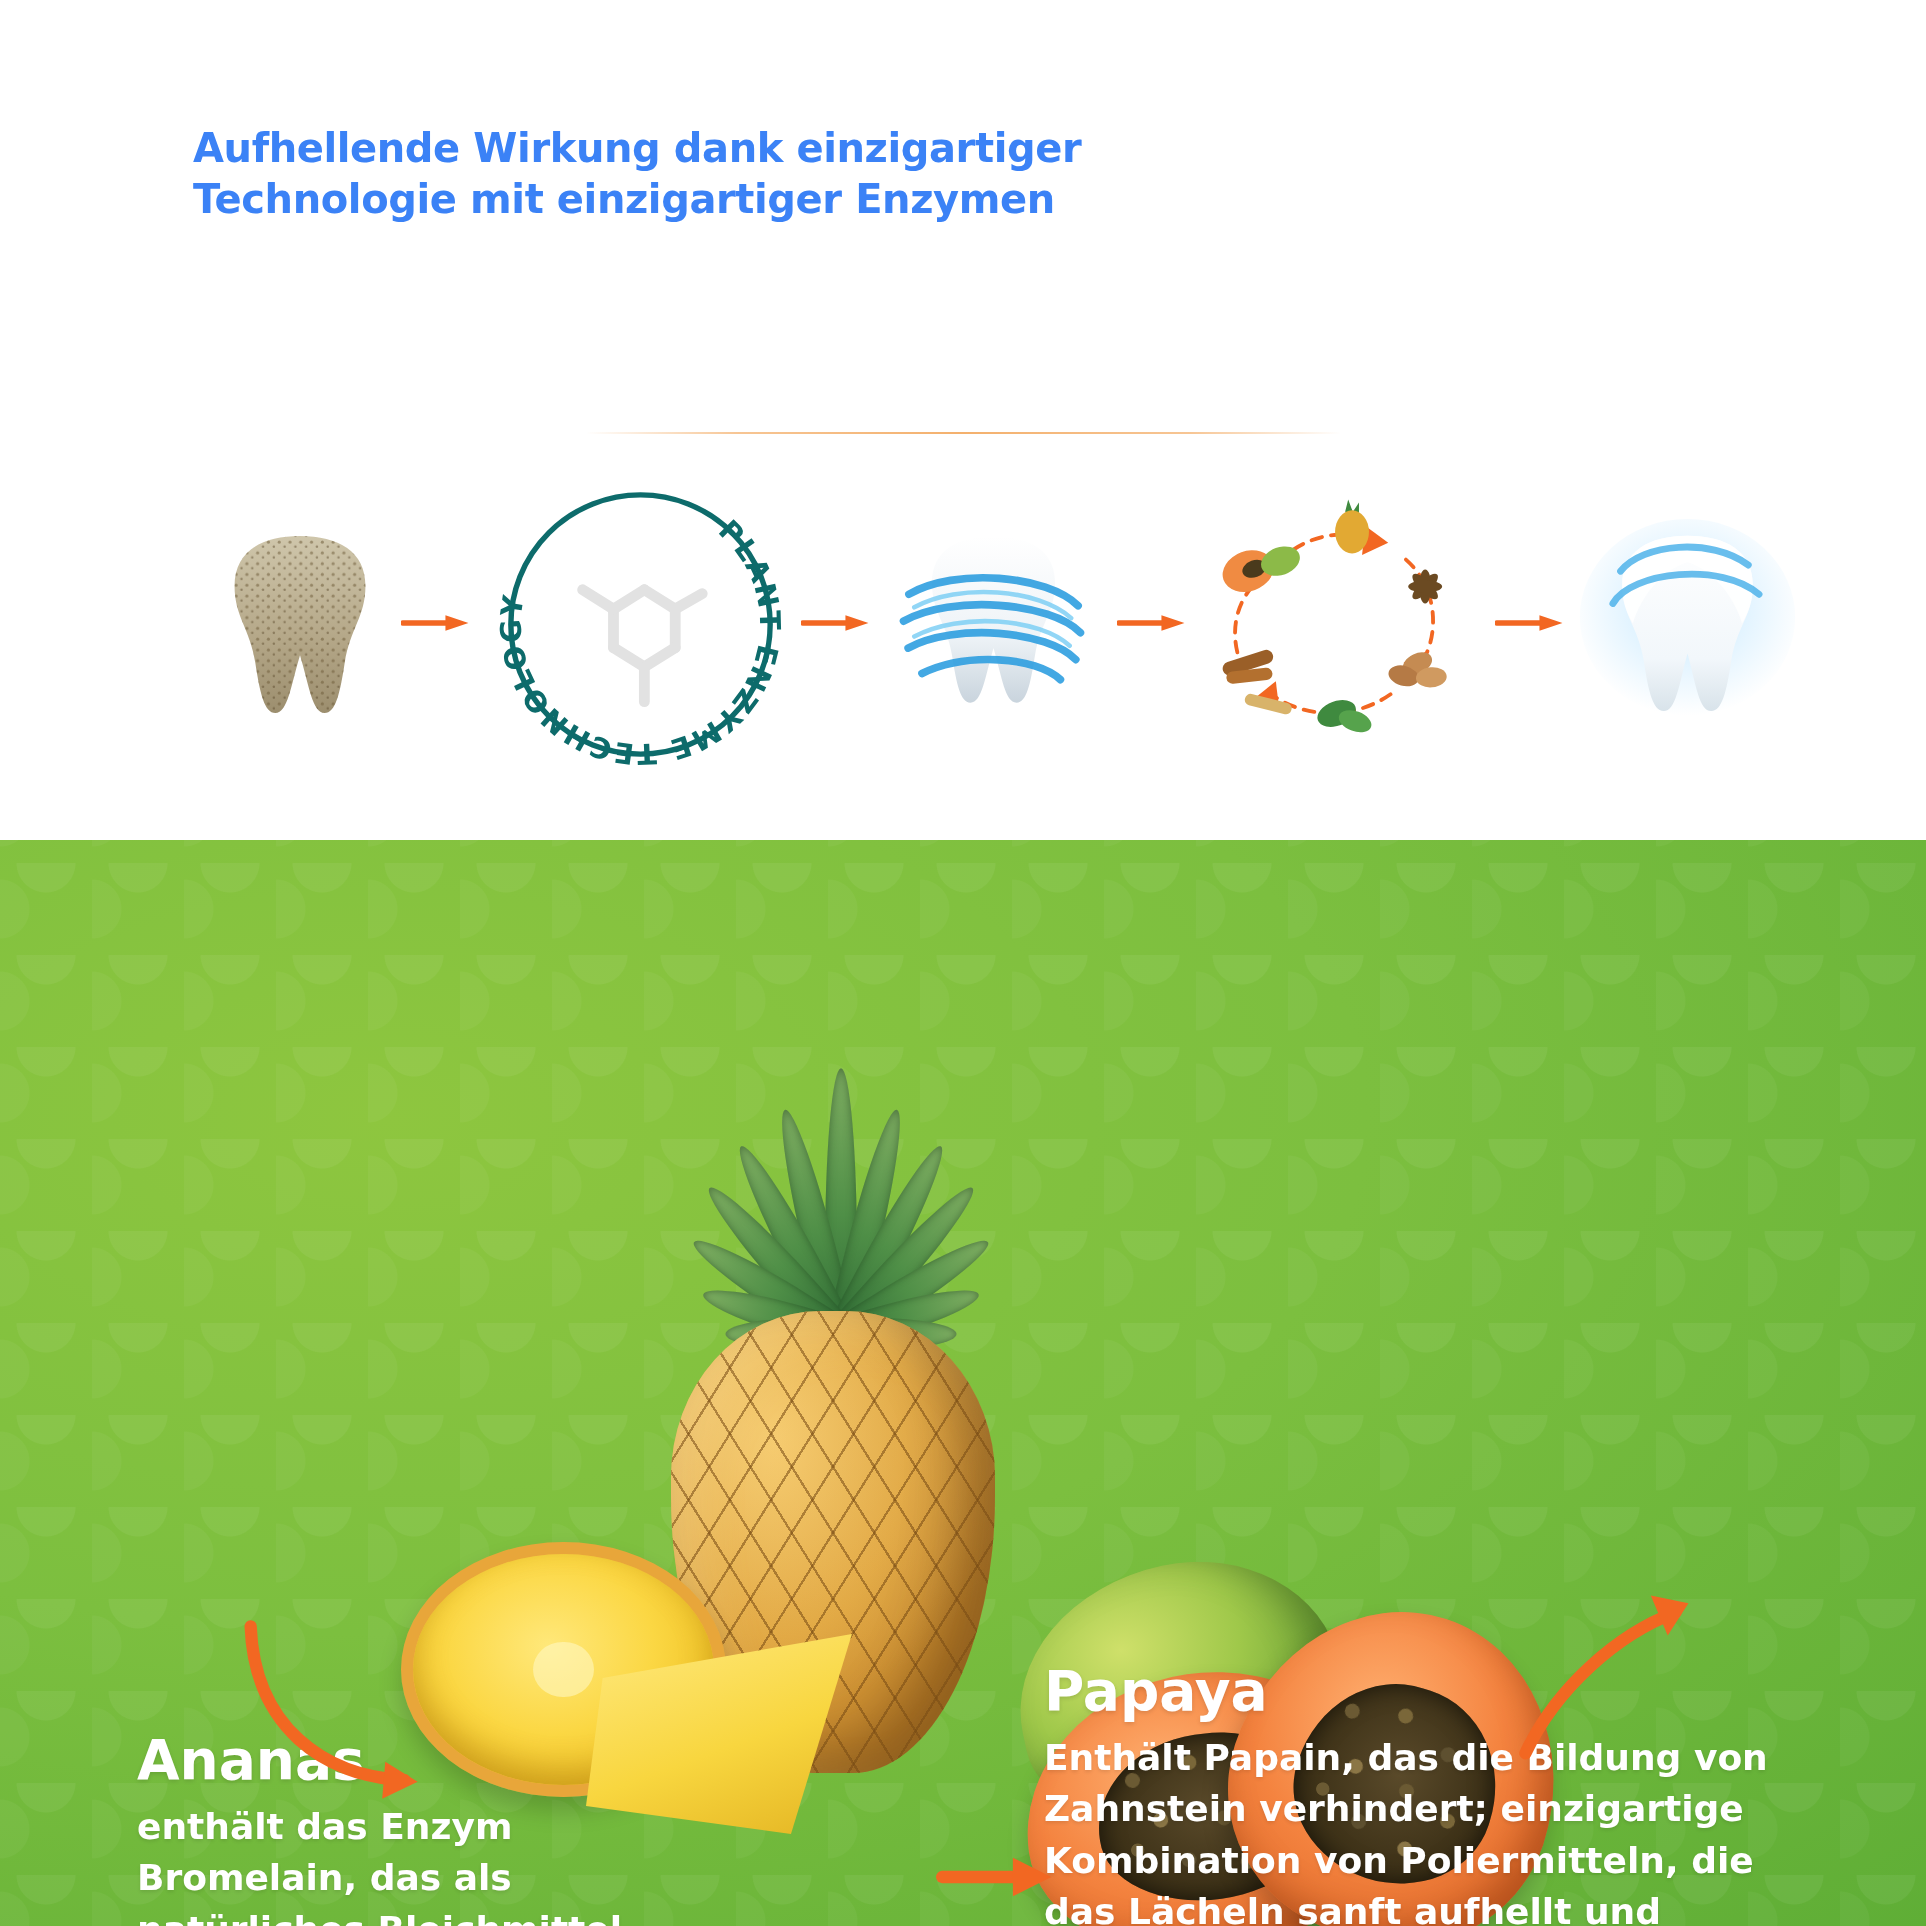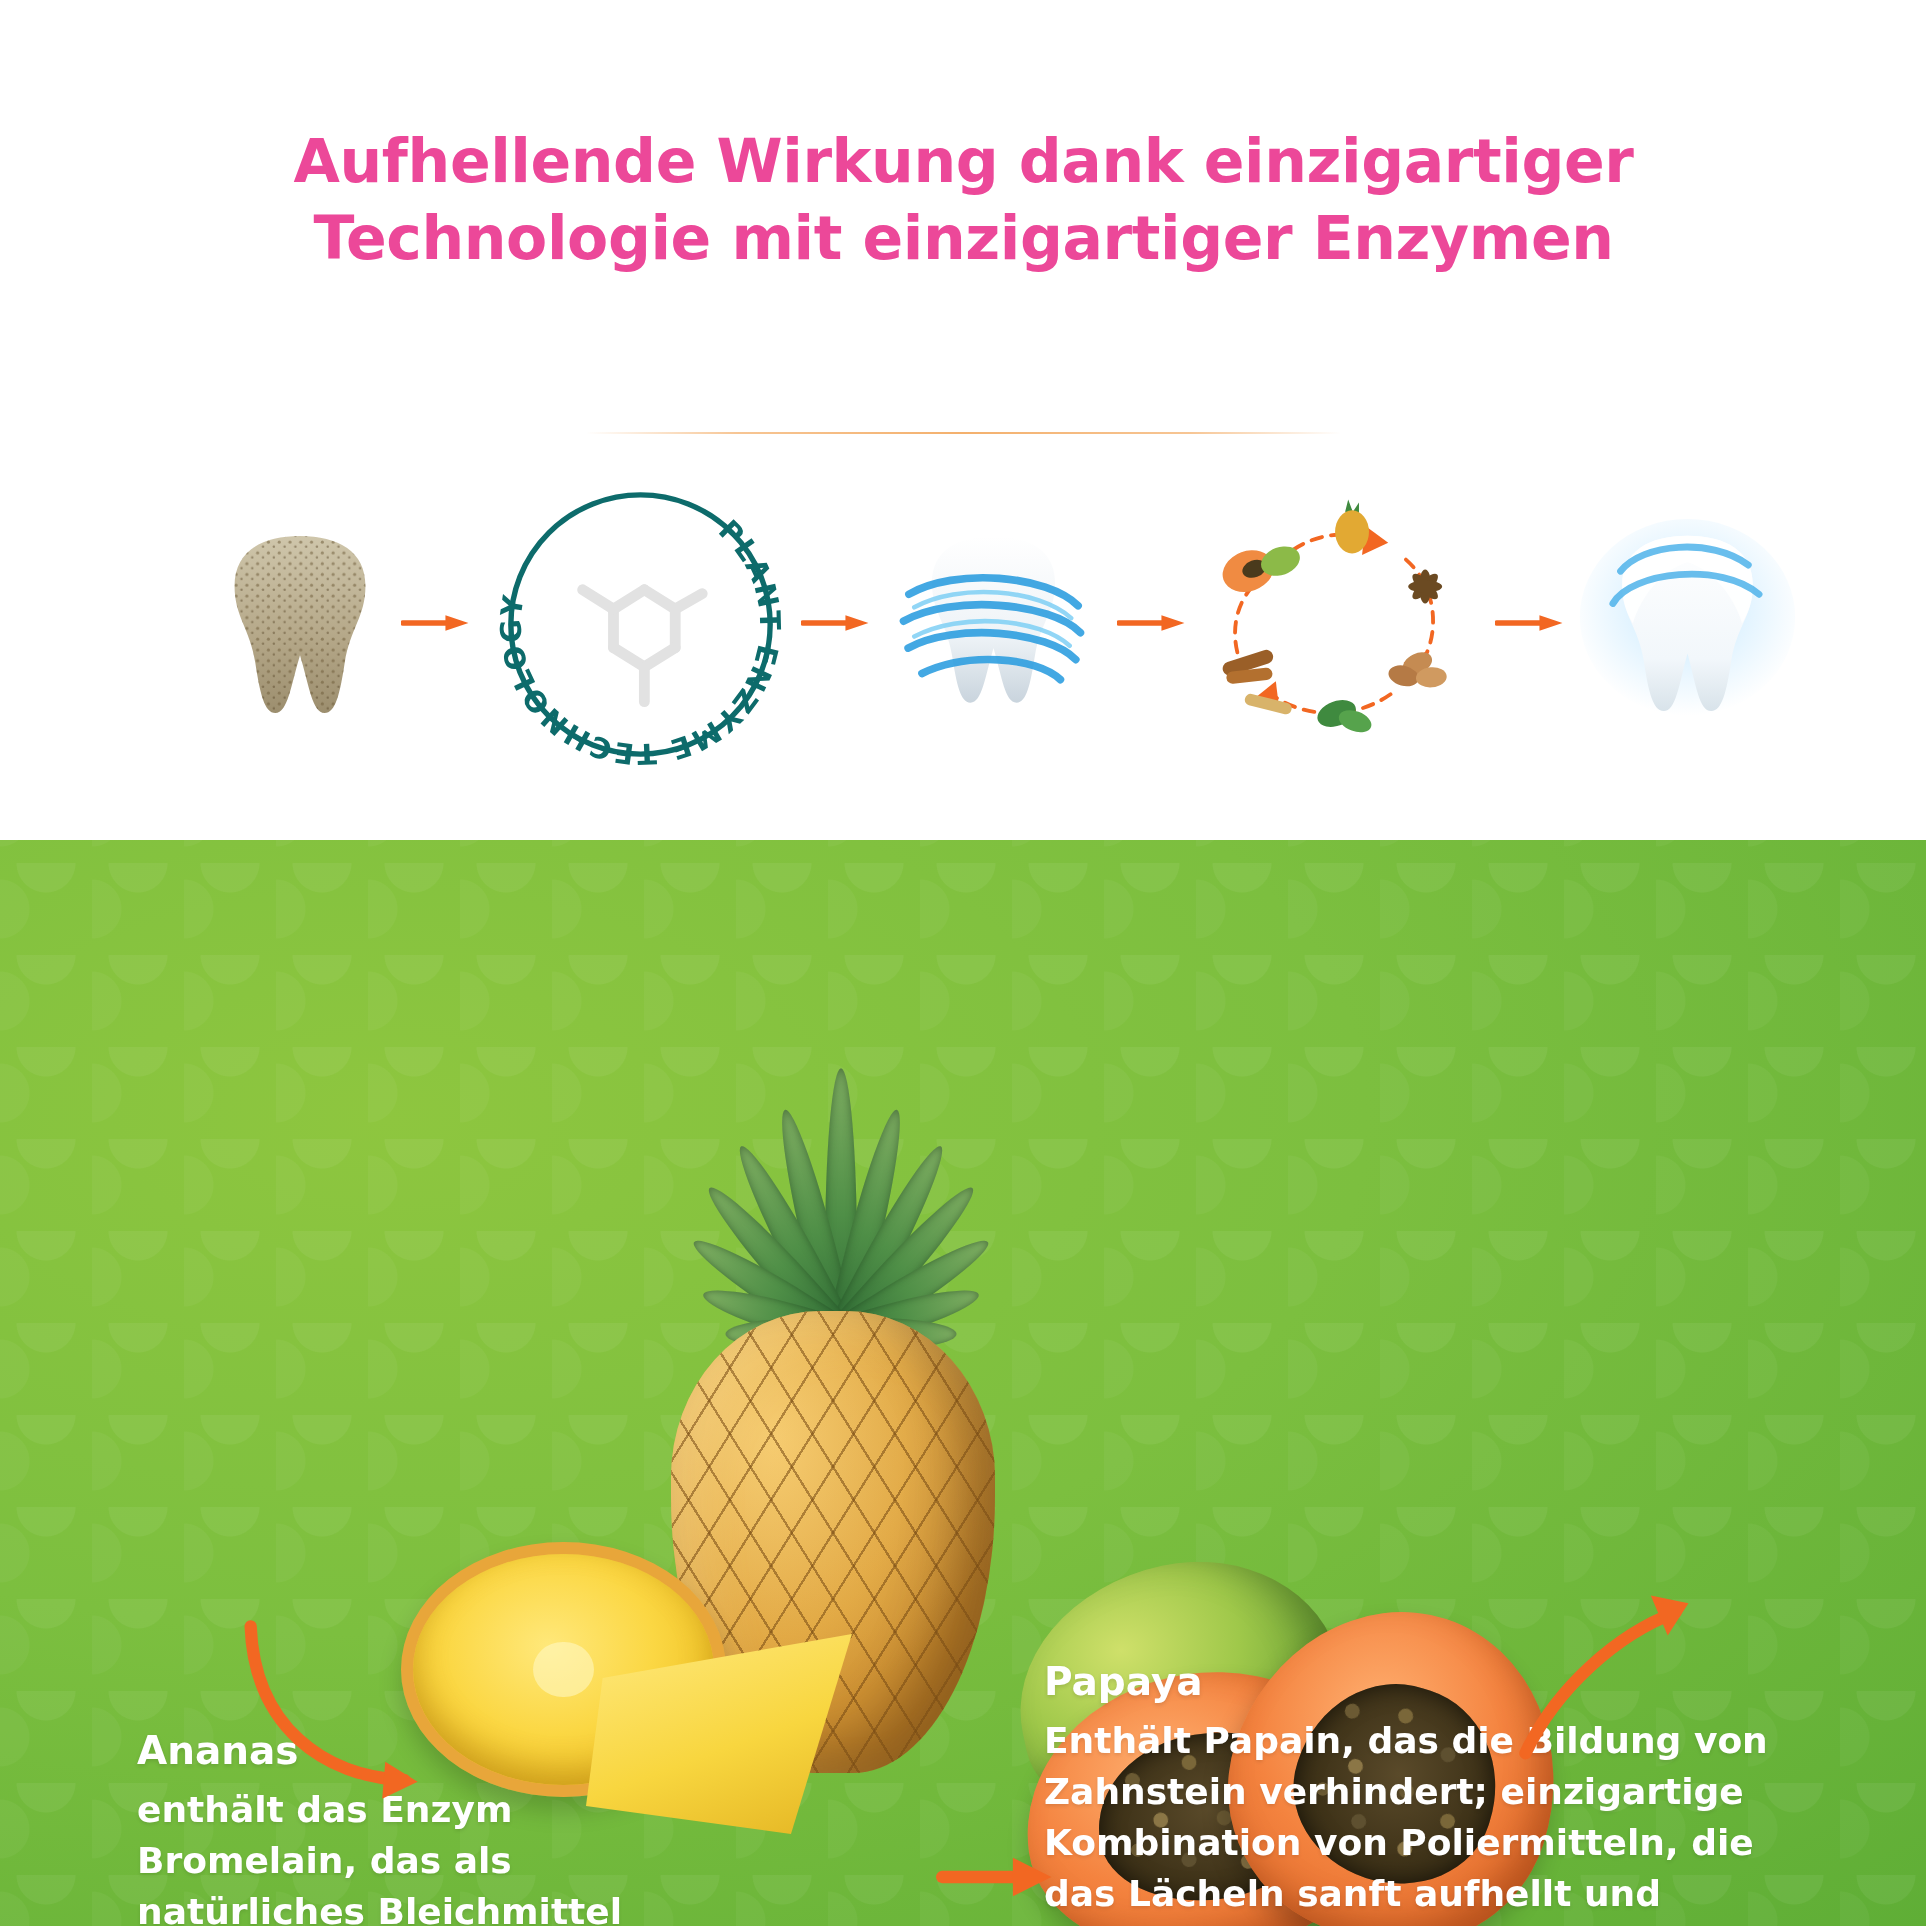--- a/index.html
+++ b/index.html
@@ -13,25 +13,24 @@
   .page{position:relative;width:1926px;height:1926px;overflow:hidden;}
 
   
   .top-panel{
     position:absolute;left:0;top:0;width:1926px;height:840px;
     background:#ffffff;
     z-index:5;
   }
   .headline{
     position:absolute;left:193px;top:123px;width:1541px;
-    text-align:center;
-    color:#ec4899;
+    color:#3b82f6;
     font-family:"DejaVu Sans",sans-serif;
     font-weight:bold;
-    font-size:60px;
+    font-size:40px;
     line-height:1.28;
     letter-spacing:-0.4px;
   }
   .headline .l2{display:block;}
   .divider{
     position:absolute;left:586px;top:432px;width:755px;height:2.3px;
     background:linear-gradient(to right,rgba(240,150,60,0) 0%,rgba(240,150,60,.55) 20%,rgba(240,150,60,.75) 50%,rgba(240,150,60,.55) 80%,rgba(240,150,60,0) 100%);
   }
 
   
@@ -70,21 +69,21 @@
       radial-gradient(circle at 0px 46px, rgba(255,255,255,.05) 0 29px, rgba(255,255,255,0) 30px);
     background-size:92px 92px,92px 92px;
     opacity:.85;
   }
 
   .col{position:absolute;color:#ffffff;}
   .col h2{
     margin:0 0 10.8px 0;
     font-family:"DejaVu Sans",sans-serif;
     font-weight:bold;
-    font-size:39px;
+    font-size:55px;
     line-height:1.1;
     text-shadow:0 1.5px 4.6px rgba(0,0,0,.12);
   }
   .col p{
     margin:0;
     font-family:"DejaVu Sans",sans-serif;
     font-weight:bold;
     font-size:36px;
     line-height:1.42;
     text-shadow:0 1.5px 3.9px rgba(0,0,0,.10);

